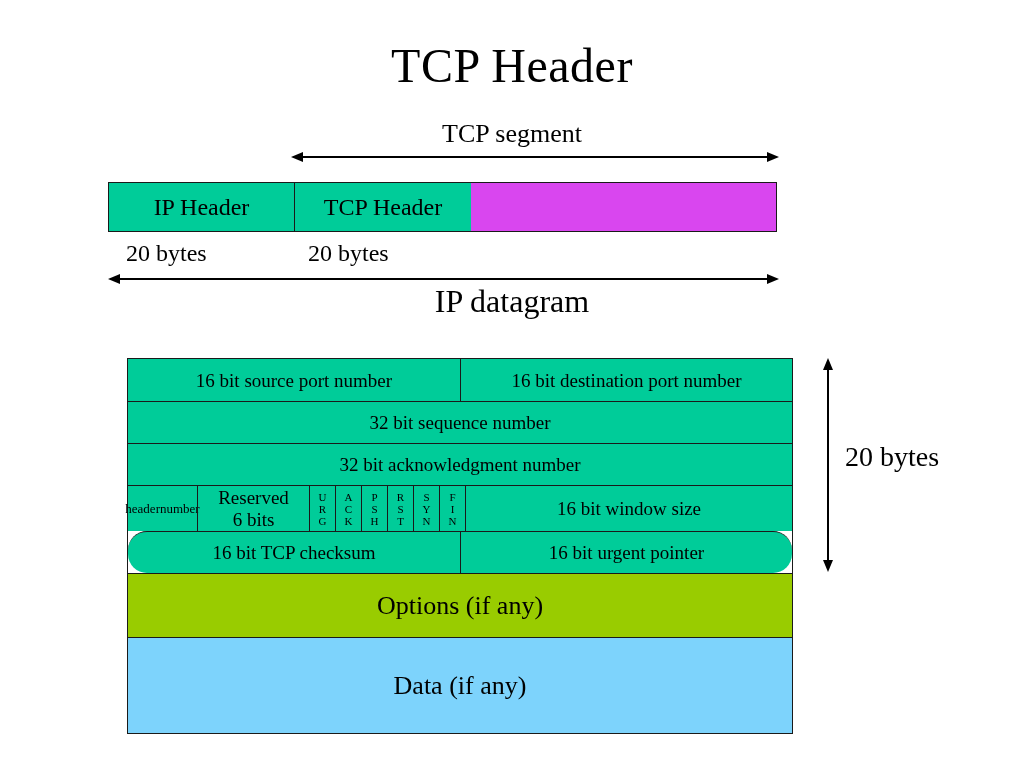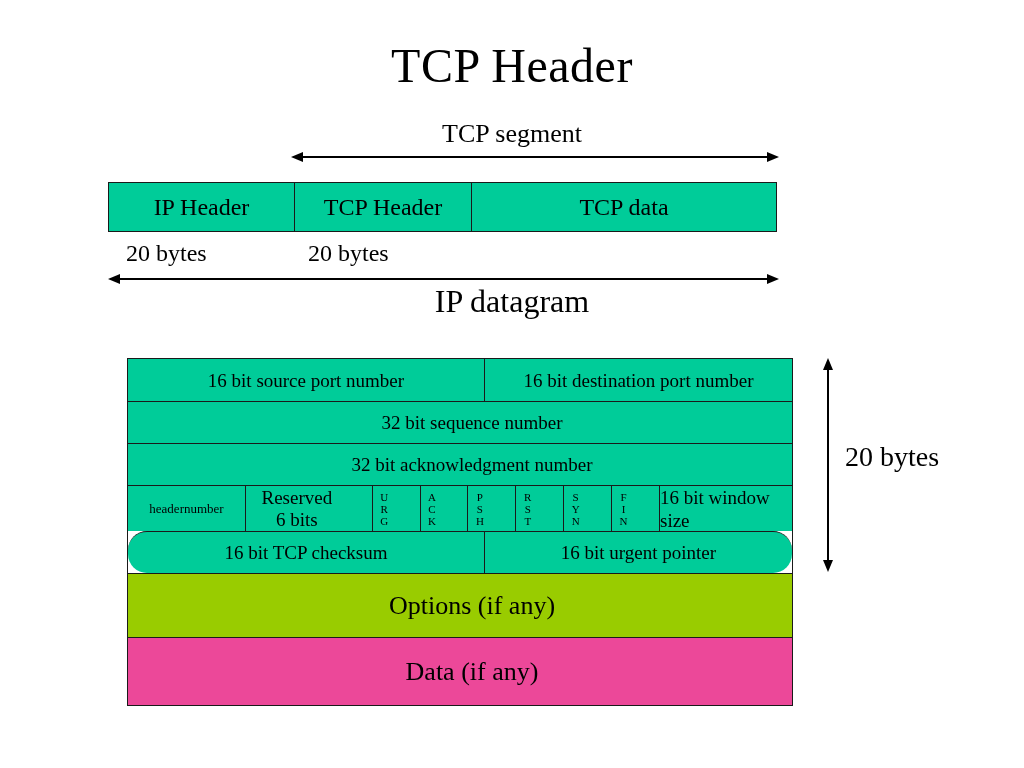--- a/index.html
+++ b/index.html
@@ -87,31 +87,30 @@
   }
   .hrow + .hrow { border-top: 1px solid #1a1a1a; }
   .hcell {
     display: flex;
     align-items: center;
     justify-content: center;
     text-align: left;
     box-sizing: border-box;
     font-size: 19px;
     line-height: 23px;
-    margin-left: 24px;
   }
   .hcell + .hcell { border-left: 1px solid #1a1a1a; }
 
   .row-ports    { height: 42px; }
   .row-seq      { height: 42px; }
   .row-ack      { height: 42px; }
   .row-flags    { height: 46px; }
   .row-checksum { height: 42px; border-radius: 19px; }
   .row-options  { height: 64px; background: #99cc00; }
-  .row-data     { height: 68px; background: #ec4899; }
+  .row-data     { height: 96px; background: #7dd3fc; }
 
   .half { width: 50%; }
   .full { width: 100%; }
 
   .cell-hdrlen {
     width: 69px;
     font-size: 13px;
     line-height: 16px;
     flex-direction: row;
   }
@@ -155,21 +154,20 @@
   <svg width="488" height="14" viewBox="0 0 488 14">
     <line x1="8" y1="7" x2="480" y2="7" stroke="#000000" stroke-width="2"></line>
     <polygon points="0,7 12,2 12,12" fill="#000000"></polygon>
     <polygon points="488,7 476,2 476,12" fill="#000000"></polygon>
   </svg>
 </div>
 
 <div class="abs" id="encapsulation-bar">
   <div class="seg seg-ip">IP Header</div>
   <div class="seg seg-tcph">TCP Header</div>
-  <div class="seg seg-tcpd">TCP data</div>
 </div>
 
 <div class="abs bytes-label" id="ip-bytes-label">20 bytes</div>
 <div class="abs bytes-label" id="tcp-bytes-label">20 bytes</div>
 
 <div class="abs h-arrow" style="left:108px; top:272px; width:671px;">
   <svg width="671" height="14" viewBox="0 0 671 14">
     <line x1="8" y1="7" x2="663" y2="7" stroke="#000000" stroke-width="2"></line>
     <polygon points="0,7 12,2 12,12" fill="#000000"></polygon>
     <polygon points="671,7 659,2 659,12" fill="#000000"></polygon>

